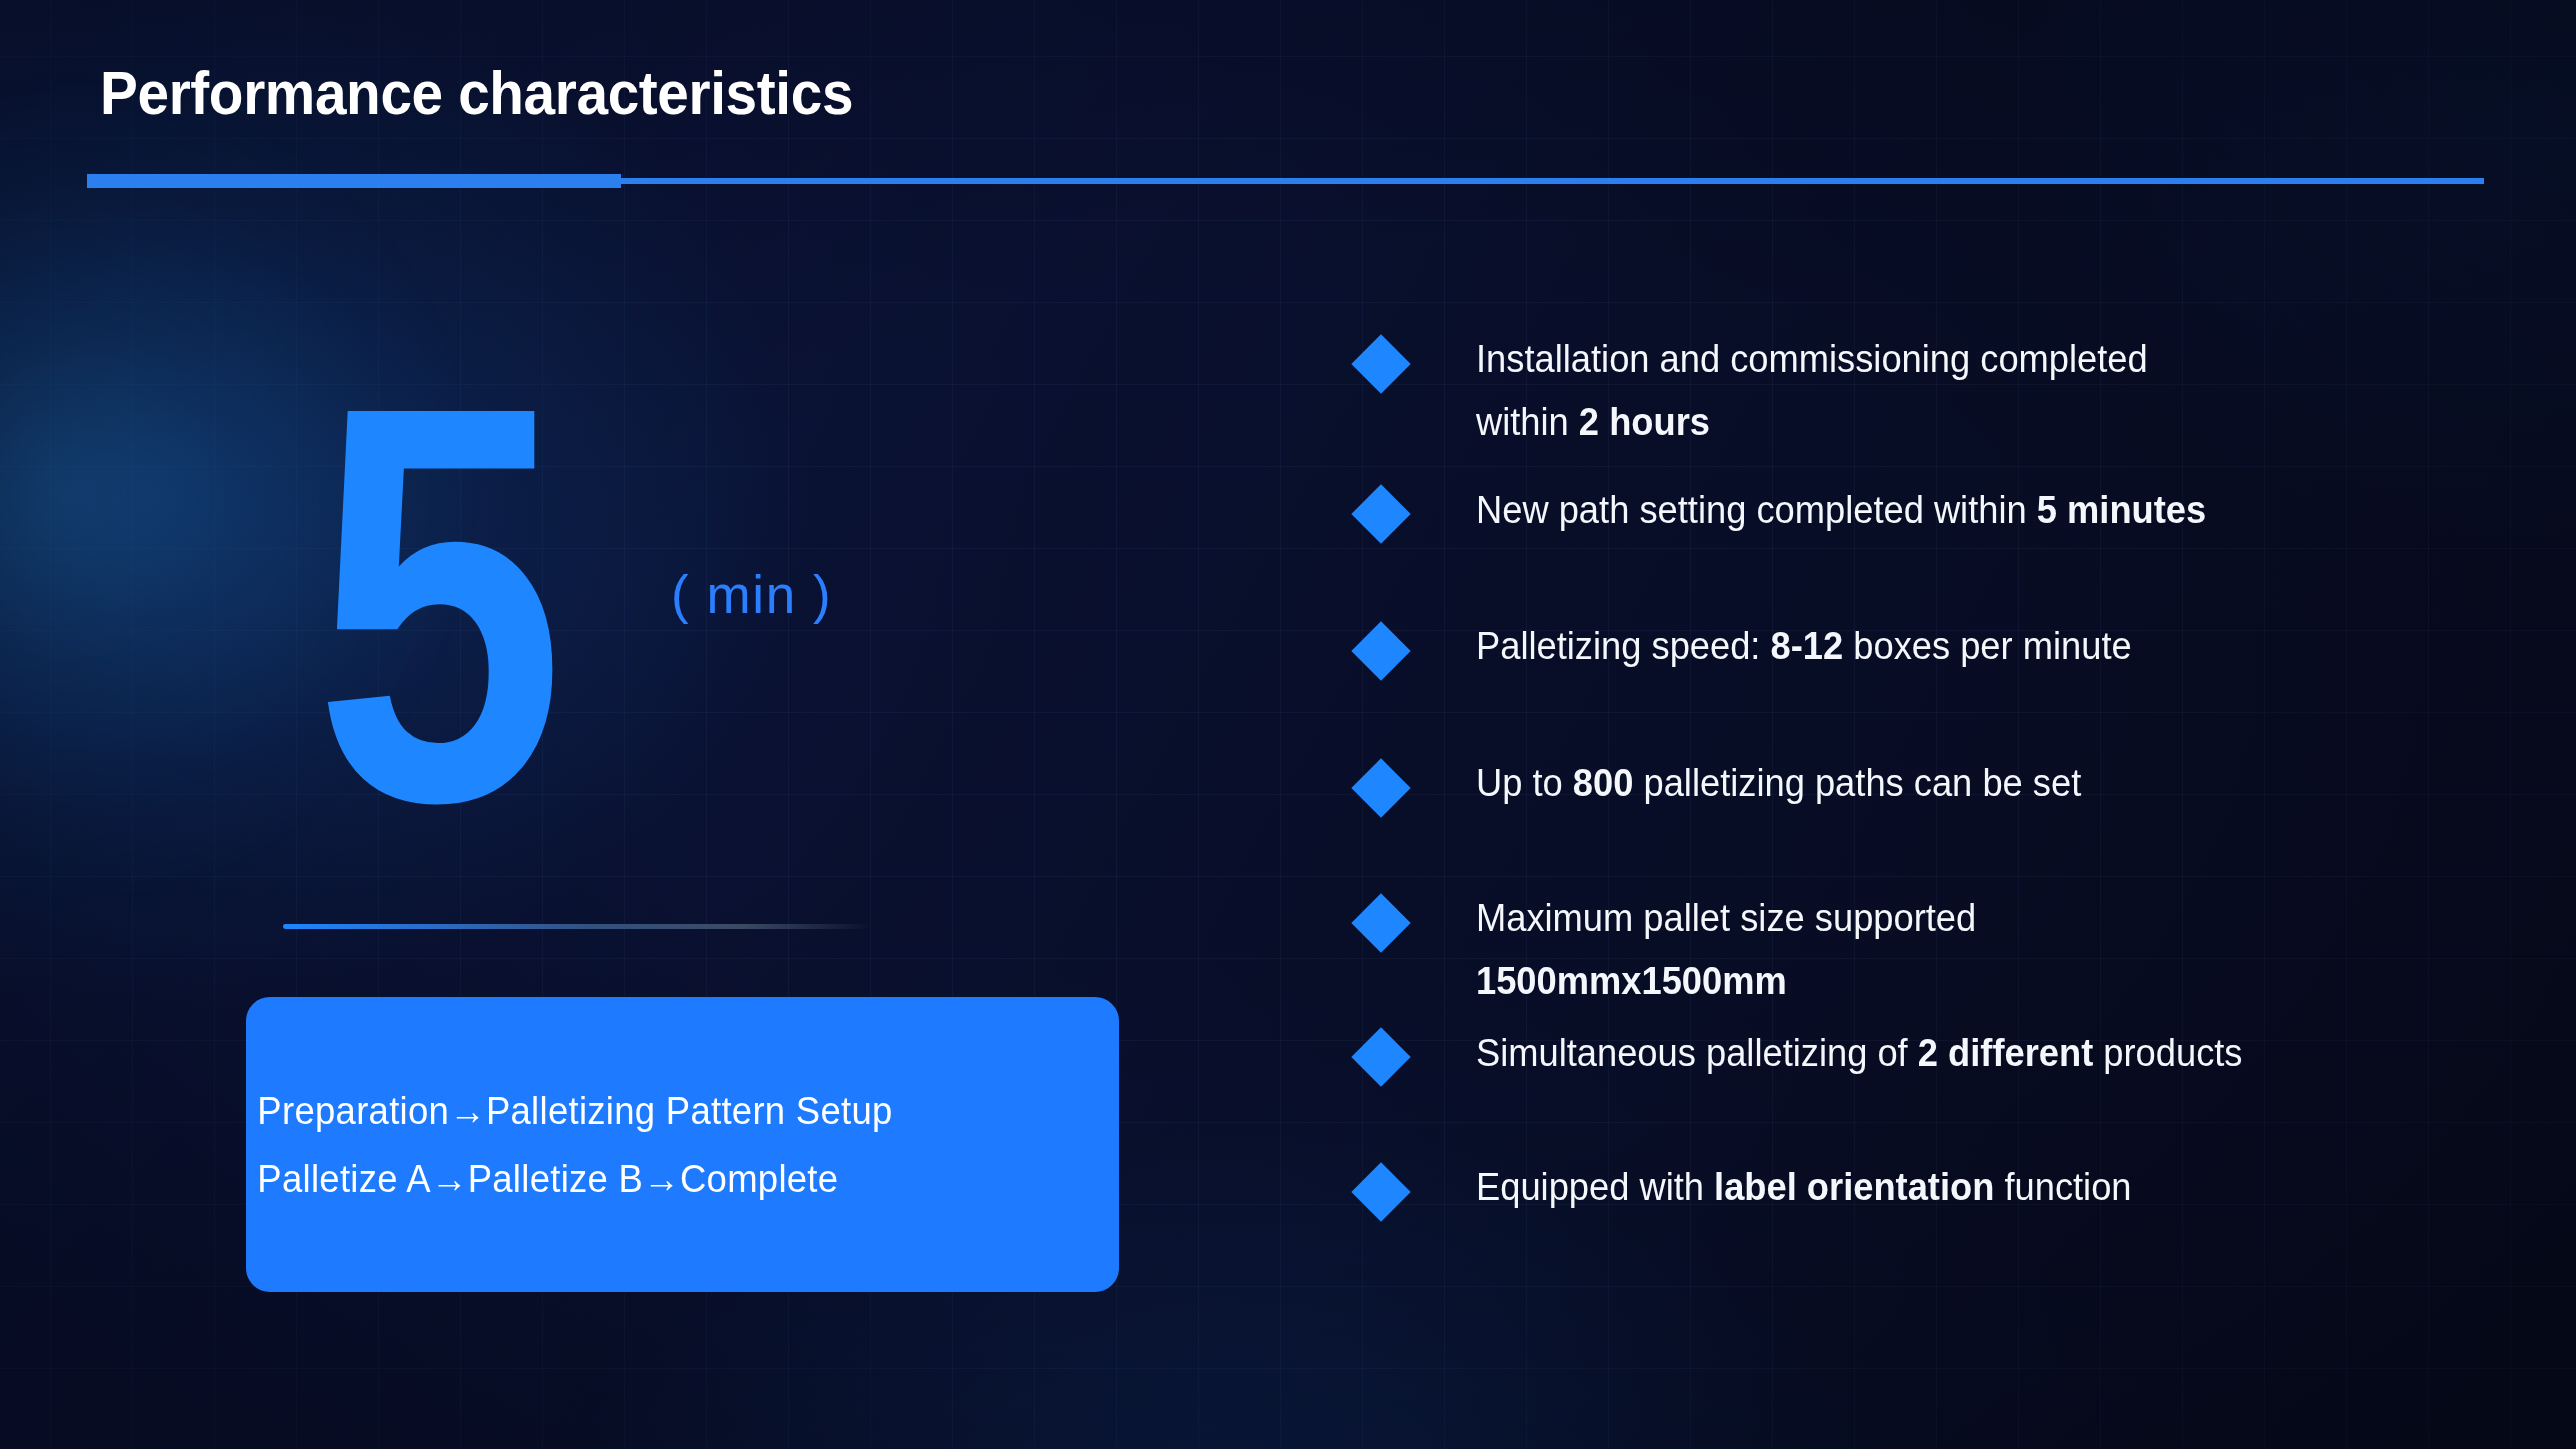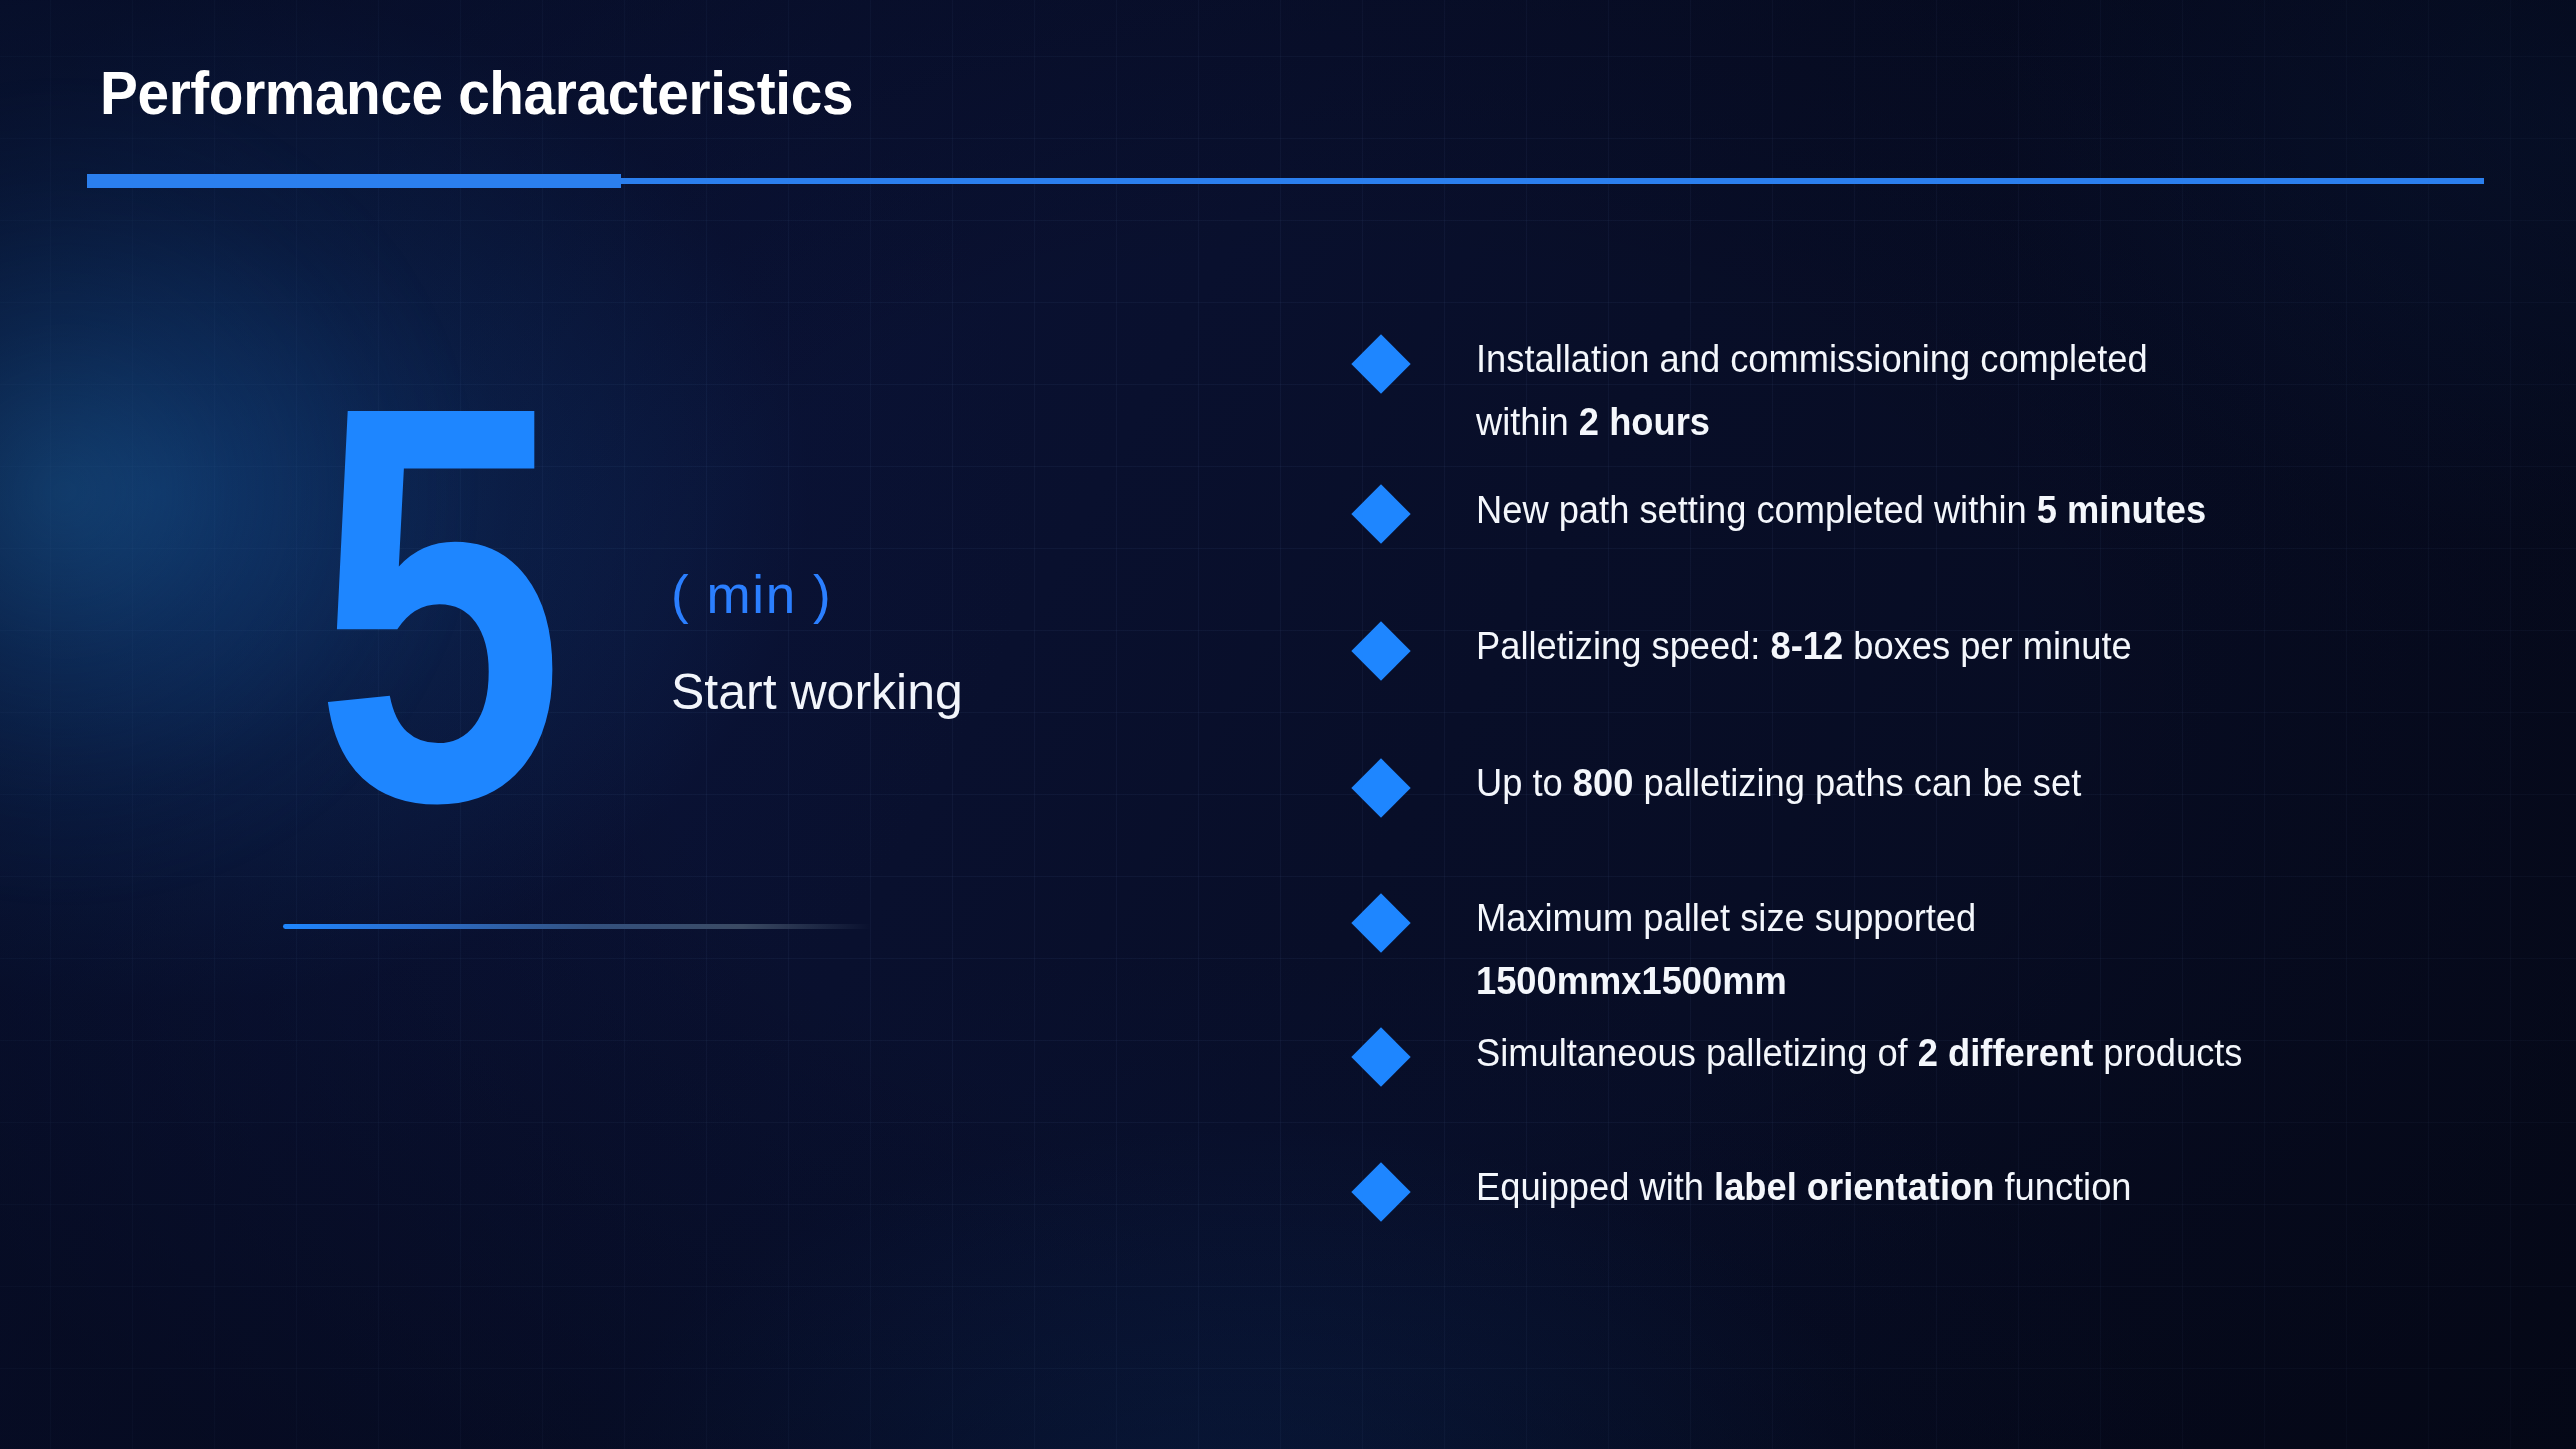--- a/index.html
+++ b/index.html
@@ -209,24 +209,29 @@
   <div class="bg-grid"></div>
   <div class="bg-glow-left"></div>
   <div class="bg-vignette"></div>
 
   <div class="title">Performance characteristics</div>
   <div class="rule-thin"></div>
   <div class="rule-thick"></div>
 
   <div class="big-number">5</div>
   <div class="unit">( min )</div>
-  <div class="start-label">Start working</div>
 
   <div class="divider"></div>
 
+  <div class="flow-box">
+    <div class="flow-inner">
+      <div class="flow-line">Preparation→Palletizing Pattern Setup</div>
+      <div class="flow-line">Palletize A→Palletize B→Complete</div>
+    </div>
+  </div>
 
   <div class="bullets" id="bullets">
       <div class="bullet b0">
         <span class="diamond"></span>
         <div class="btext"><span>Installation and commissioning completed</span><br><span>within </span><b>2 hours</b></div>
       </div>
       <div class="bullet b1">
         <span class="diamond"></span>
         <div class="btext"><span>New path setting completed within </span><b>5 minutes</b></div>
       </div>

